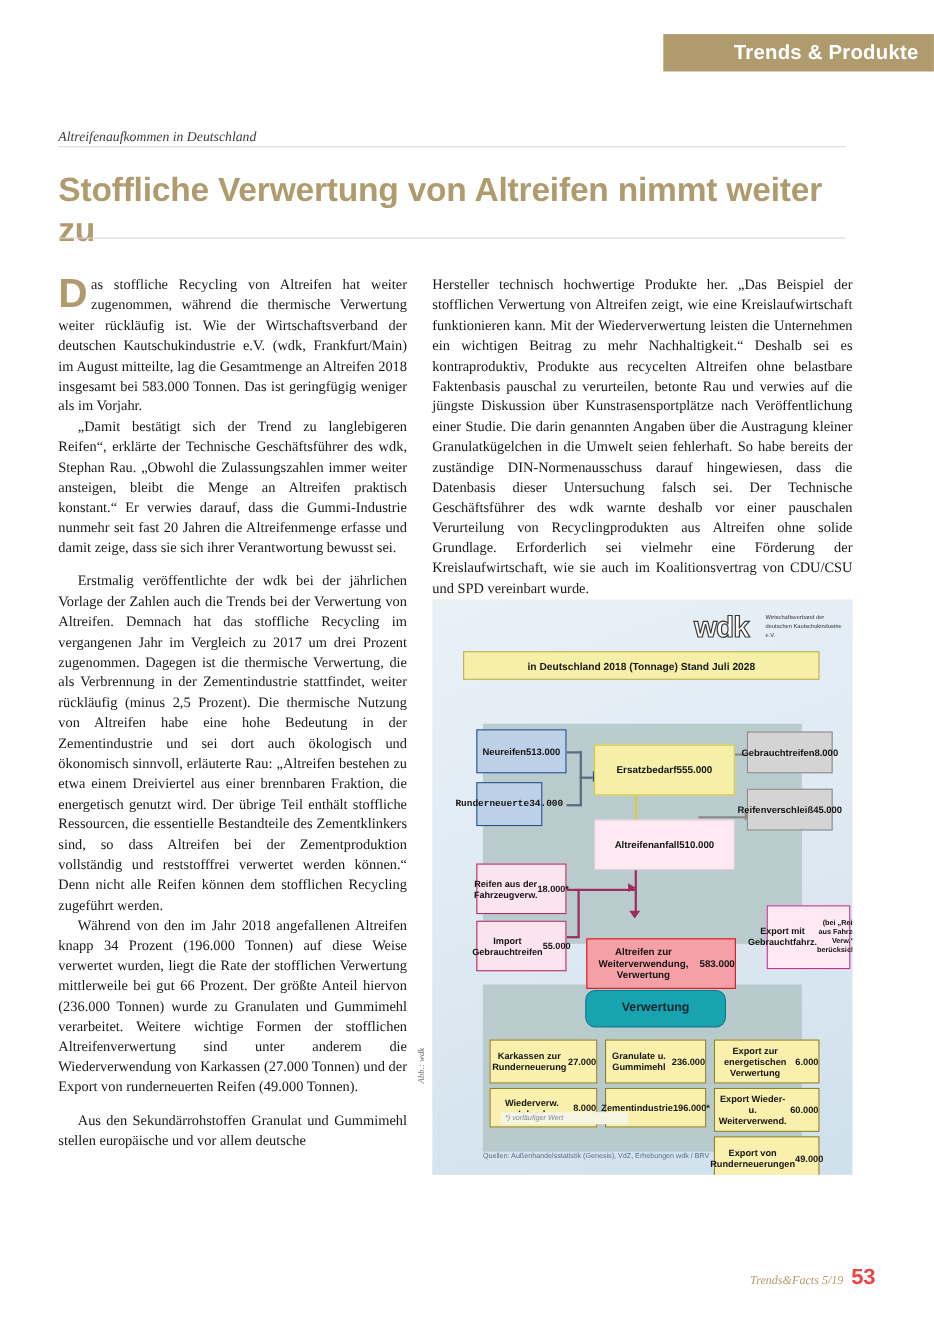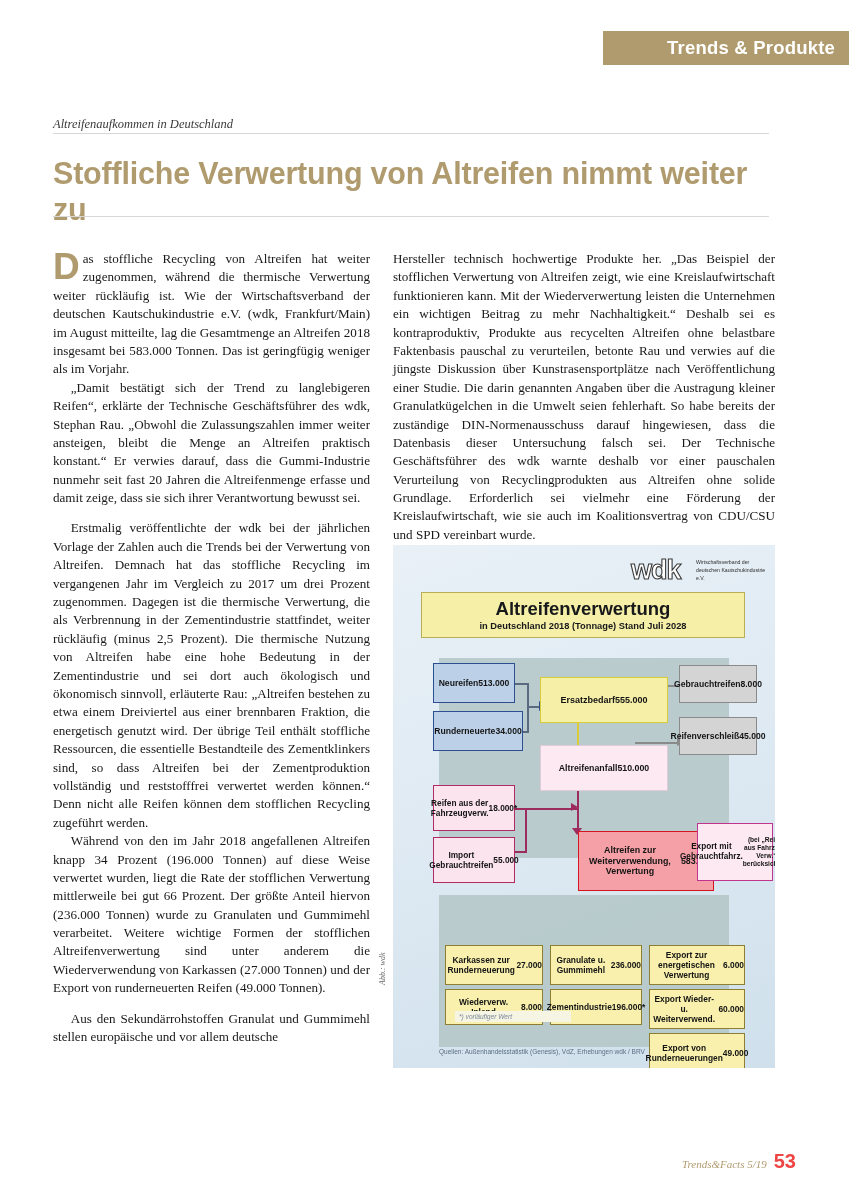--- a/index.html
+++ b/index.html
@@ -206,21 +206,20 @@
 
   <div class="figure-wrap">
     <div class="figure">
 
       <div class="wdk-logo">
         <div class="wdk-mark">wdk</div>
         <div class="wdk-sub">Wirtschaftsverband der deutschen Kautschukindustrie e.V.</div>
       </div>
 
       <div class="fig-title">
-        <div class="t1">Altreifenverwertung</div>
         <div class="t2">in Deutschland 2018 (Tonnage) Stand Juli 2028</div>
       </div>
 
       <div class="panel upper"></div>
       <div class="panel lower"></div>
 
       <div class="connector" style="left:122px;top:138px;width:14px;height:1.8px;"></div>
       <div class="connector" style="left:134px;top:138px;width:1.8px;height:25px;"></div>
 
       <div class="connector" style="left:122px;top:186px;width:14px;height:1.8px;"></div>
@@ -245,21 +244,21 @@
       <div class="conn-pink" style="left:122px;top:263px;width:62px;height:1.6px;"></div>
       <div class="conn-pink" style="left:122px;top:306px;width:12px;height:1.6px;"></div>
       <div class="conn-pink" style="left:132px;top:263px;width:1.6px;height:44px;"></div>
       <div class="arrowhead" style="left:178px;top:258px;border-top:4.5px solid transparent;border-bottom:4.5px solid transparent;border-left:7px solid #9c2b5e;"></div>
 
       <div class="nbox blue" style="left:40px;top:118px;width:82px;height:40px;">
         <span class="lbl">Neureifen</span>
         <span class="val">513.000</span>
       </div>
 
-      <div class="nbox blue" style="left:40px;top:166px;width:90px;height:40px;">
+      <div class="nbox blue" style="left:40px;top:166px;width:60px;height:40px;font-family:Liberation Mono, monospace;">
         <span class="lbl">Runderneuerte</span>
         <span class="val">34.000</span>
       </div>
 
       <div class="nbox yellow" style="left:147px;top:132px;width:128px;height:46px;font-size:9px;">
         <span class="lbl">Ersatzbedarf</span>
         <span class="val">555.000</span>
       </div>
 
       <div class="nbox grey" style="left:286px;top:120px;width:78px;height:38px;">
@@ -280,30 +279,33 @@
       <div class="nbox pinkpale" style="left:40px;top:240px;width:82px;height:46px;">
         <span class="lbl">Reifen aus der Fahrzeugverw.</span>
         <span class="val">18.000*</span>
       </div>
 
       <div class="nbox pinkpale" style="left:40px;top:292px;width:82px;height:46px;">
         <span class="lbl">Import Gebrauchtreifen</span>
         <span class="val">55.000</span>
       </div>
 
-      <div class="nbox red" style="left:140px;top:286px;width:136px;height:60px;margin-left:45px;">
+      <div class="nbox red" style="left:140px;top:308px;width:136px;height:46px;">
         <span class="lbl">Altreifen zur Weiterverwendung, Verwertung</span>
         <span class="val">583.000</span>
       </div>
 
       <div class="nbox pinkrose" style="left:304px;top:278px;width:76px;height:58px;">
         <span class="lbl" style="font-size:8.2px;">Export mit Gebrauchtfahrz.</span>
         <span class="val" style="font-size:6.6px;font-weight:bold;">(bei „Reifen aus Fahrzeug-Verw.“ berücksichtigt)</span>
       </div>
 
+      <div class="nbox teal" style="left:139px;top:355px;width:128px;height:34px;">
+        <span class="lbl">Verwertung</span>
+      </div>
 
       <div class="nbox yellow-thin" style="left:52px;top:400px;width:98px;height:40px;">
         <span class="lbl">Karkassen zur Runderneuerung</span>
         <span class="val">27.000</span>
       </div>
 
       <div class="nbox yellow-thin" style="left:52px;top:444px;width:98px;height:36px;">
         <span class="lbl">Wiederverw. Inland</span>
         <span class="val">8.000</span>
       </div>

